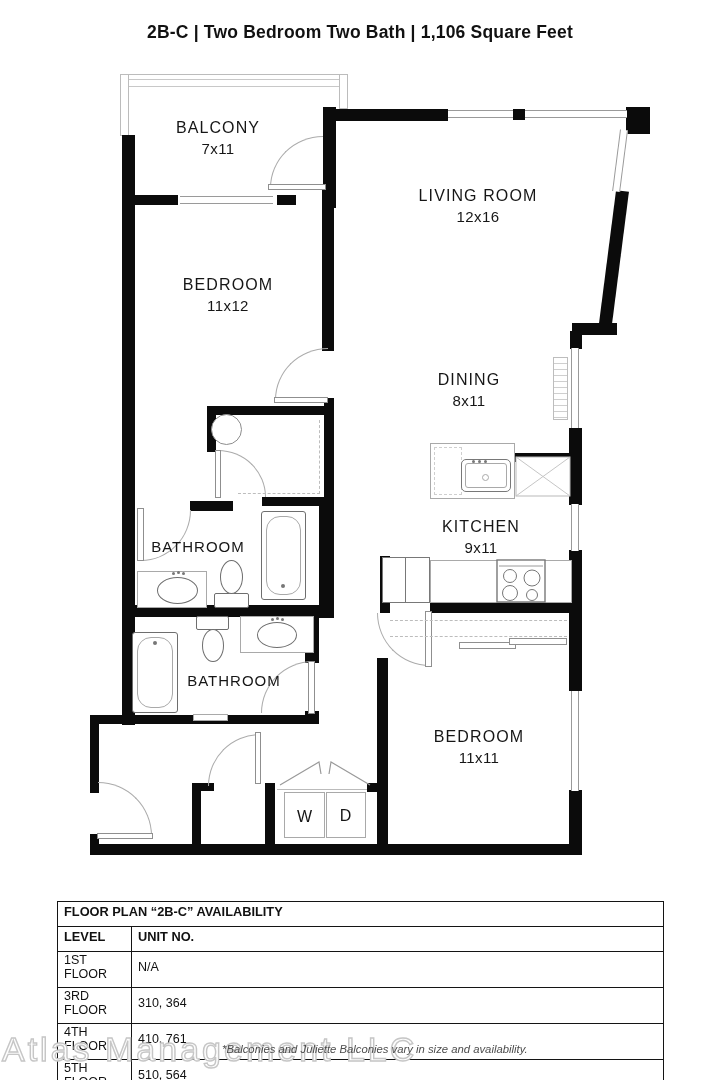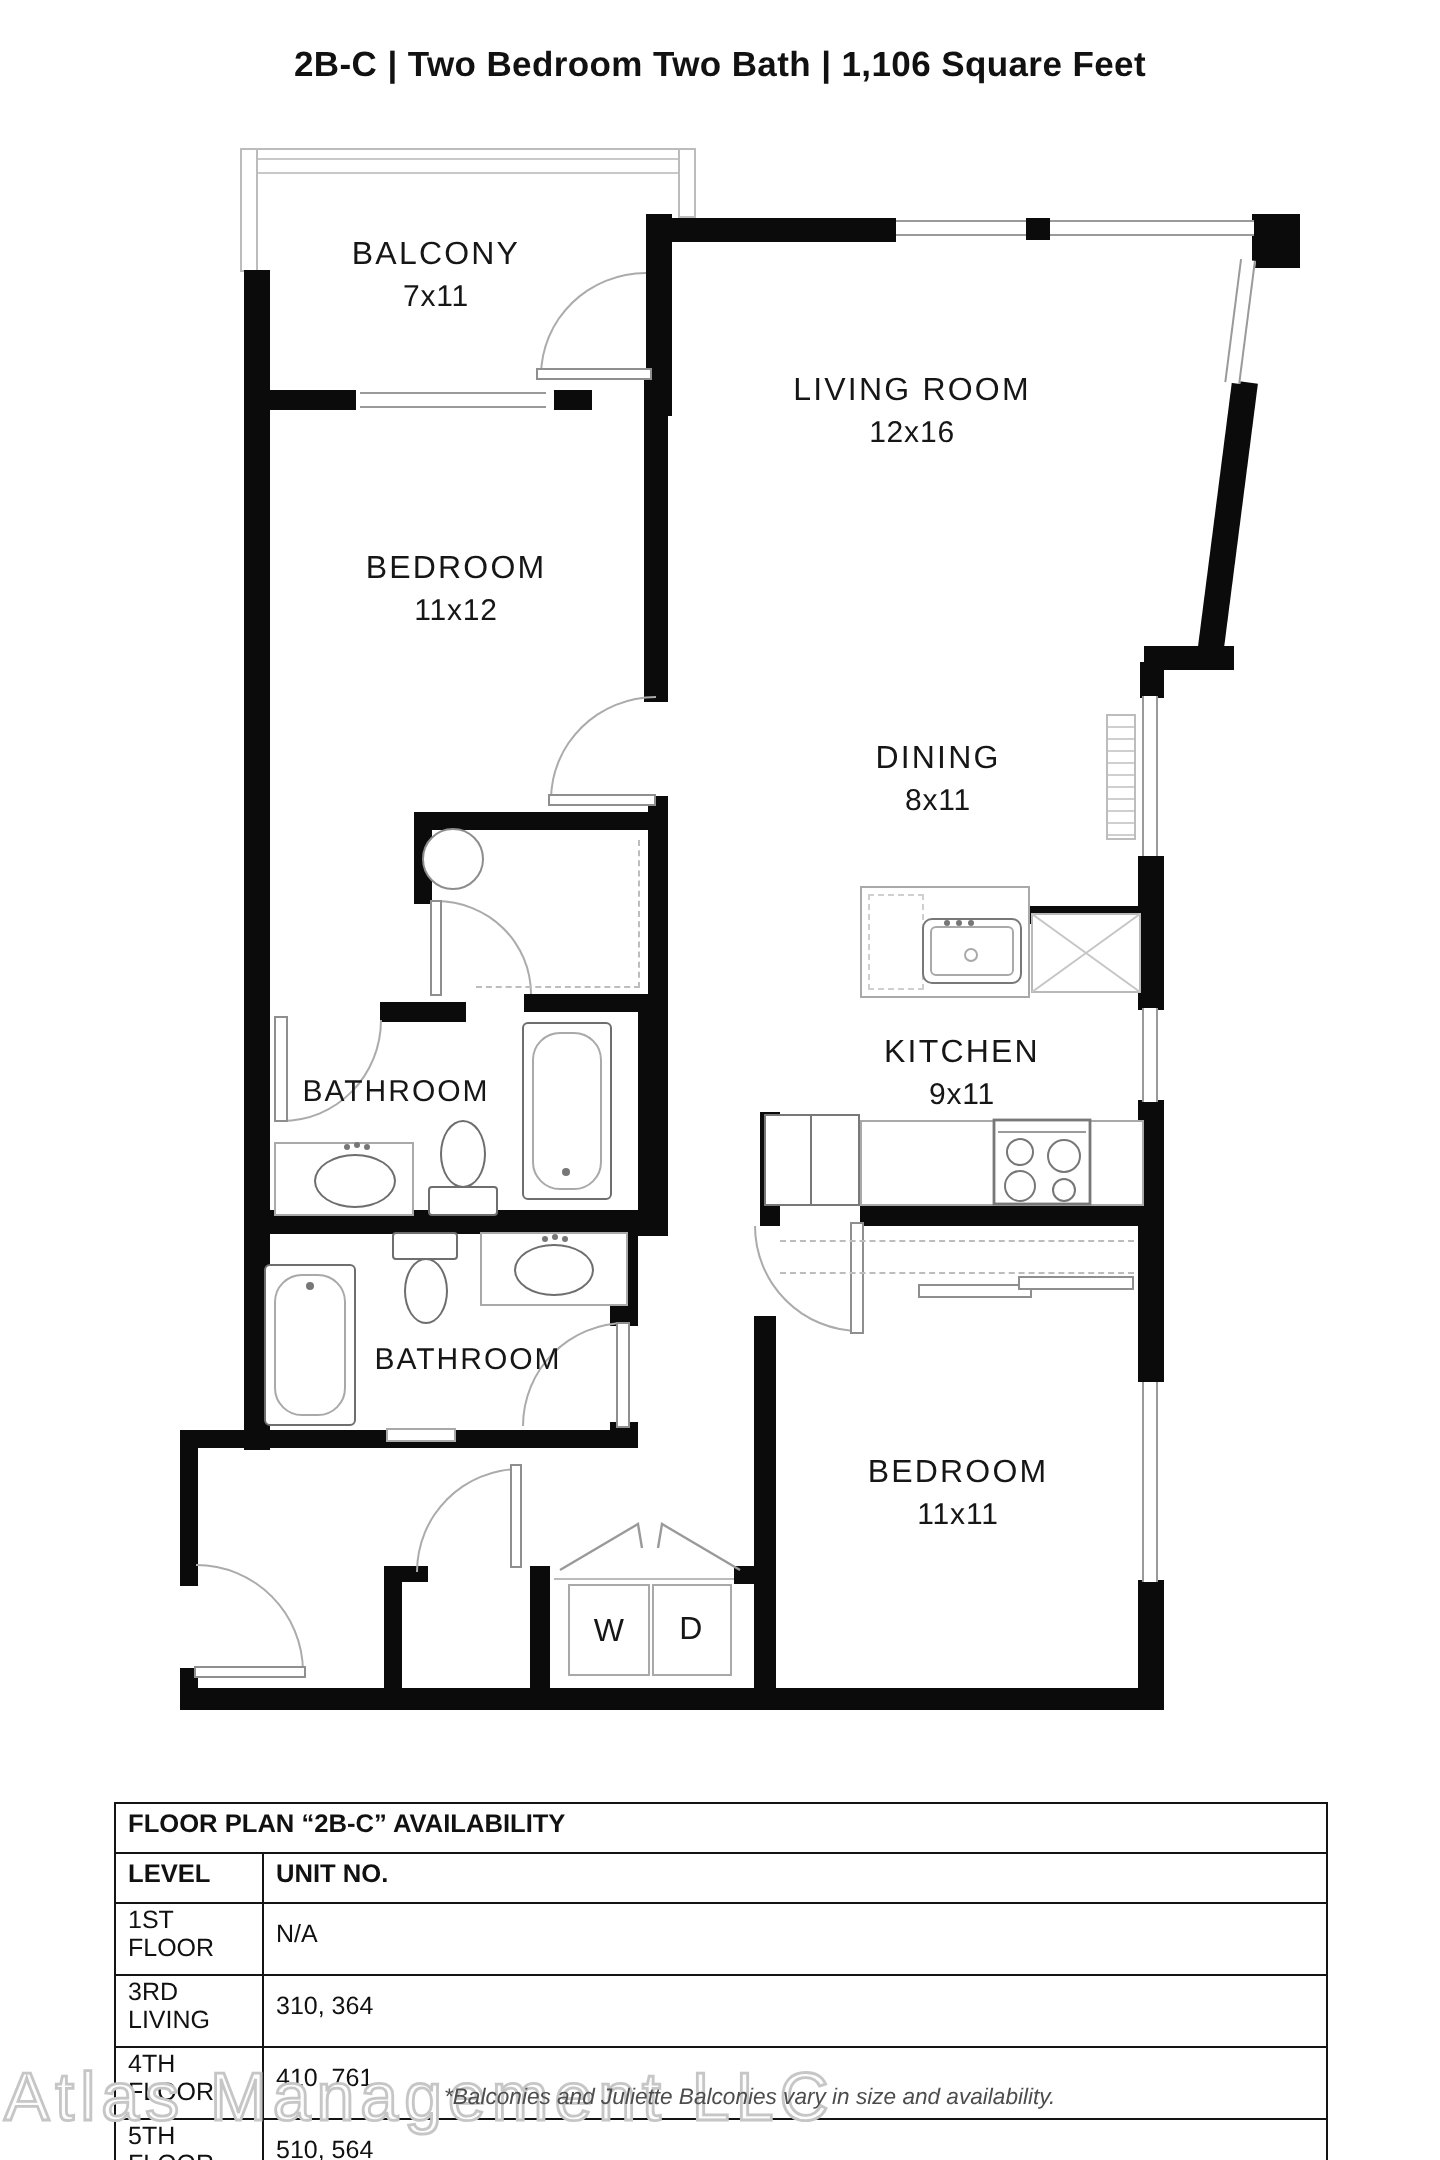--- a/index.html
+++ b/index.html
@@ -183,21 +183,21 @@
     <div class="fx lt" style="left:326px;top:792px;width:40px;height:46px;border-color:#999"></div>
 
     <div class="lbl" style="left:218px;top:138px">
       <span class="n">BALCONY</span>
         <span class="d">7x11</span>
     </div>
     <div class="lbl" style="left:228px;top:295px">
       <span class="n">BEDROOM</span>
         <span class="d">11x12</span>
     </div>
-    <div class="lbl" style="left:456px;top:206px">
+    <div class="lbl" style="left:478px;top:206px">
       <span class="n">LIVING ROOM</span>
         <span class="d">12x16</span>
     </div>
     <div class="lbl" style="left:469px;top:390px">
       <span class="n">DINING</span>
         <span class="d">8x11</span>
     </div>
     <div class="lbl" style="left:481px;top:537px">
       <span class="n">KITCHEN</span>
         <span class="d">9x11</span>
@@ -231,21 +231,21 @@
     </tr>
     <tr class="b">
       <td>LEVEL</td>
       <td>UNIT NO.</td>
     </tr>
     <tr>
       <td>1ST FLOOR</td>
       <td>N/A</td>
     </tr>
     <tr>
-      <td>3RD LIVING</td>
+      <td>3RD FLOOR</td>
       <td>310, 364</td>
     </tr>
     <tr>
       <td>4TH FLOOR</td>
       <td>410, 761</td>
     </tr>
     <tr>
       <td>5TH FLOOR</td>
       <td>510, 564</td>
     </tr>

